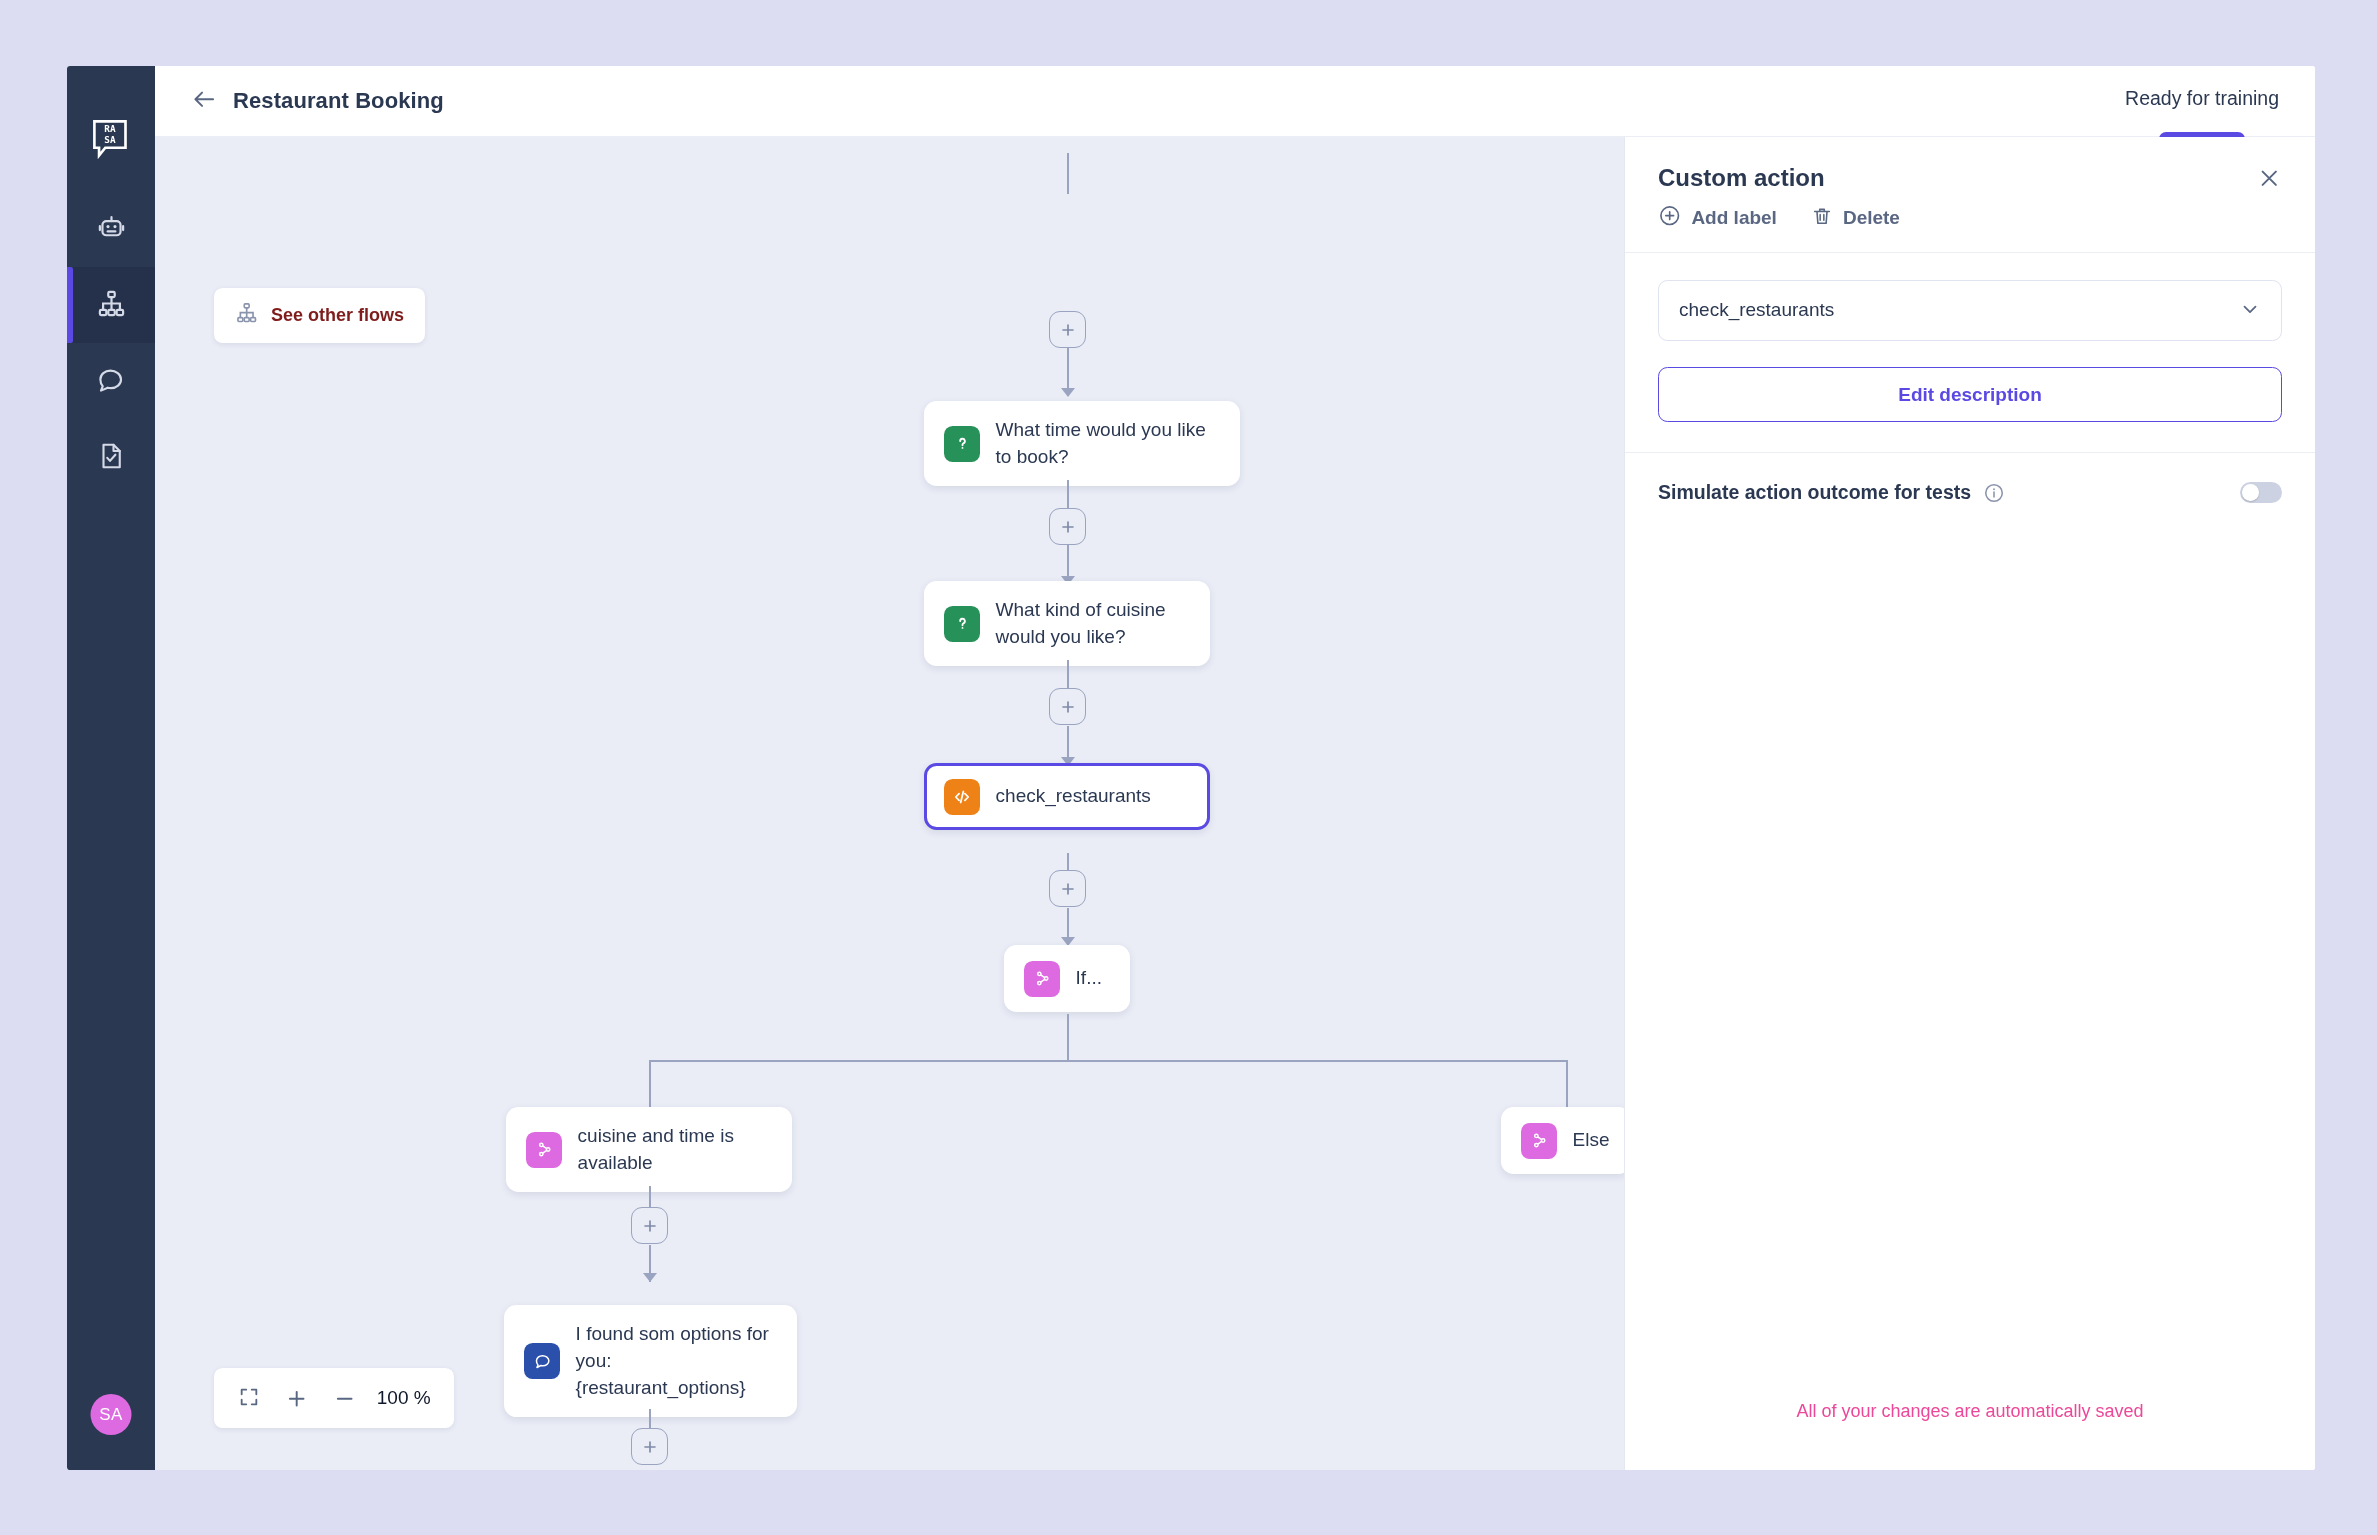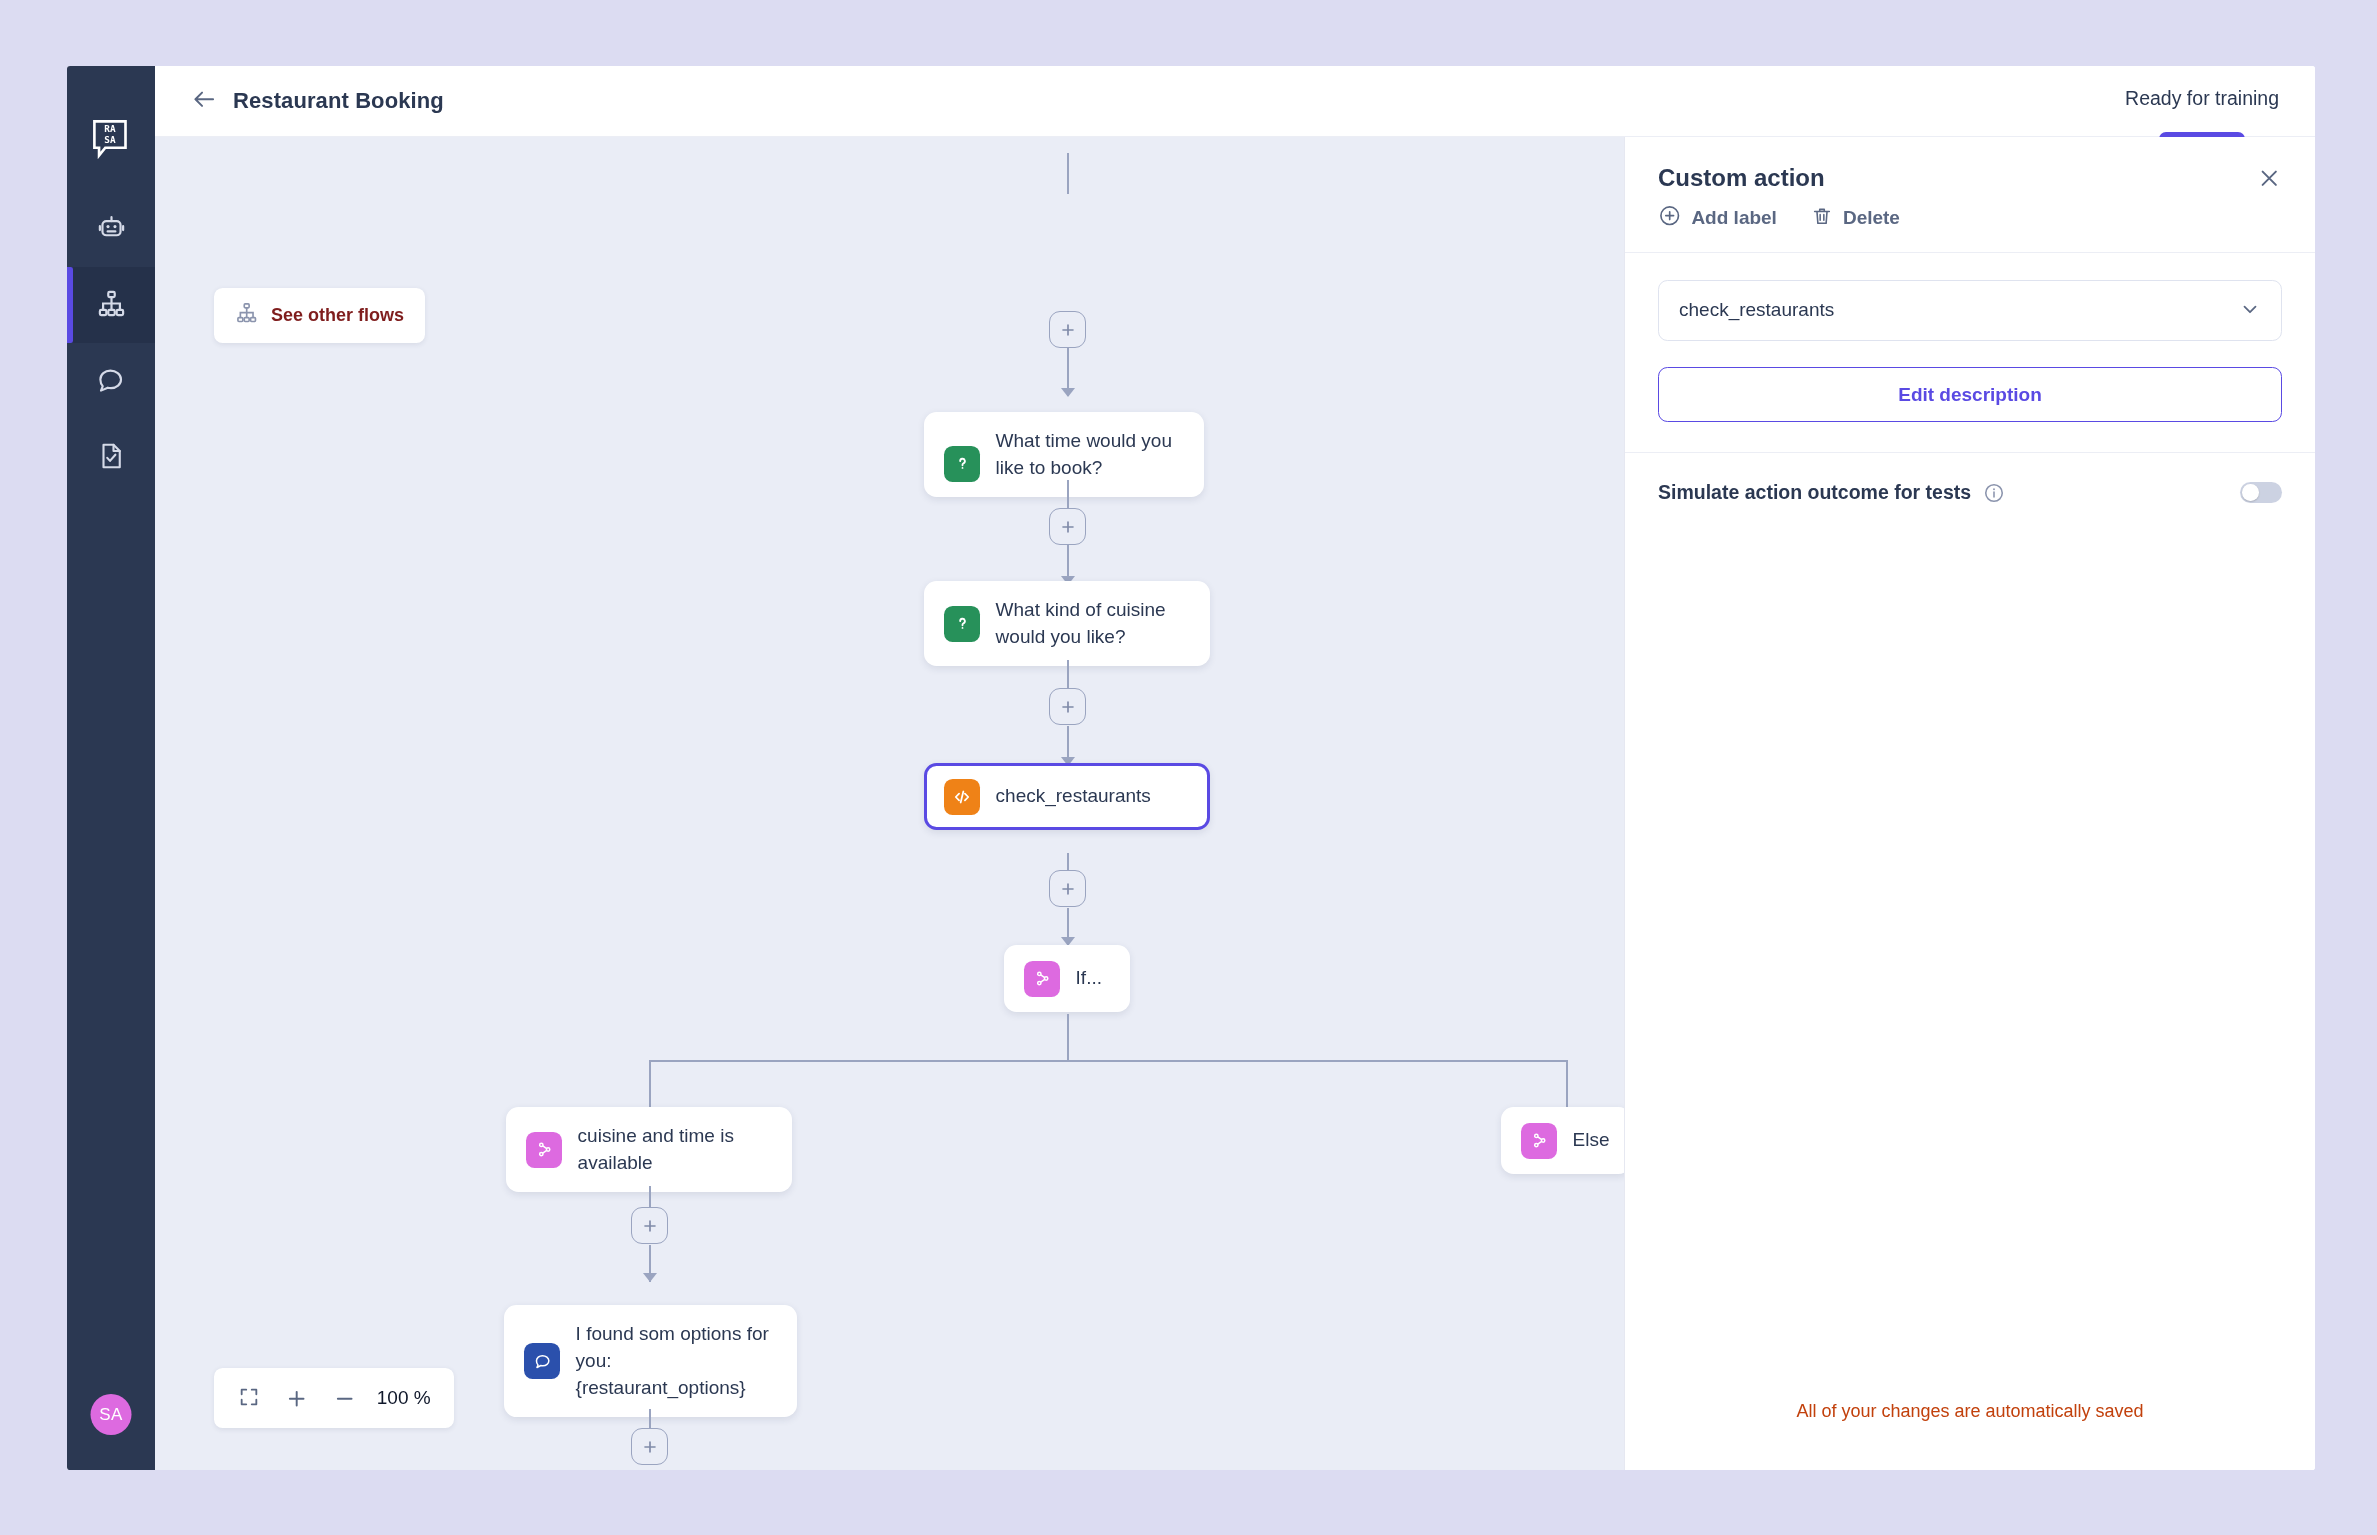--- a/index.html
+++ b/index.html
@@ -151,21 +151,21 @@
     font-family:inherit;
   }
   .rp-sim{
     margin-top:30px;padding:28px 33px;border-top:0.8px solid #eceef5;
     display:flex;align-items:center;
   }
   .rp-sim-label{font-size:19.5px;font-weight:700;color:#2b3852;}
   .info-i{margin-left:11.7px;cursor:pointer;color:#8b94ad;display:inline-flex;}
   .rp-sim .switch{margin-left:auto;}
   .rp-foot{
-    margin-top:auto;text-align:center;font-size:18px;color:#c2410c;padding-bottom:48px;
+    margin-top:auto;text-align:center;font-size:18px;color:#ec4899;padding-bottom:48px;
   }
 </style>
 </head>
 <body>
 
 <div class="app">
 
   <div class="rail">
     <div class="logo">
       <svg width="39" height="42" viewBox="0 0 50 54" fill="none">
@@ -259,21 +259,21 @@
 
         <div class="edge v" style="left:912px;top:15.6px;height:41px;"></div>
         <div class="plus" style="left:894px;top:174px;">
           <svg width="20" height="20" viewBox="0 0 24 24" stroke="#7f8aa8" stroke-width="2" stroke-linecap="round">
               <path d="M12 6v12M6 12h12"></path>
             </svg>
         </div>
         <div class="edge v" style="left:912px;top:211px;height:48px;"></div>
         <div class="arrow" style="left:906px;top:251px;"></div>
 
-        <div class="node" style="left:769px;top:275px;width:280px;align-items:flex-end;">
+        <div class="node" style="left:769px;top:264px;width:316px;">
           <div class="nicon green">
             <svg width="19" height="19" viewBox="0 0 24 24" fill="none" stroke="#fff" stroke-width="2.3" stroke-linecap="round">
               <path d="M9 9a3 3 0 1 1 4.2 2.75c-.8.4-1.2 1-1.2 1.9v.6"></path>
               <circle cx="12" cy="17.6" r="1.15" fill="#fff" stroke="none"></circle>
             </svg>
           </div>
           <div class="ntext">What time would you like to book?</div>
         </div>
 
         <div class="edge v" style="left:912px;top:343px;height:41px;"></div>

